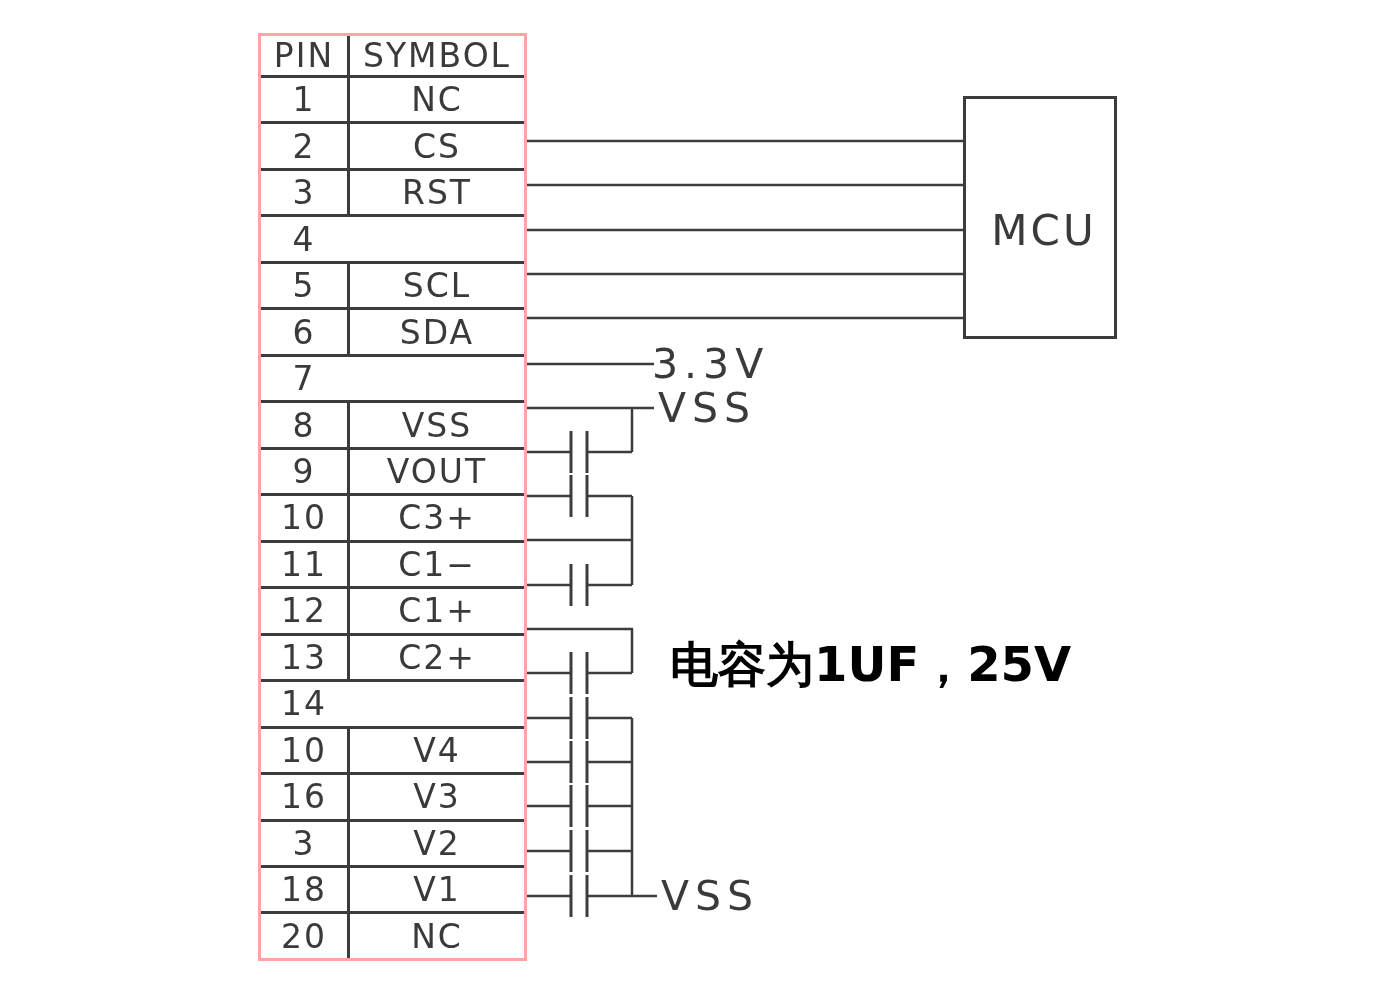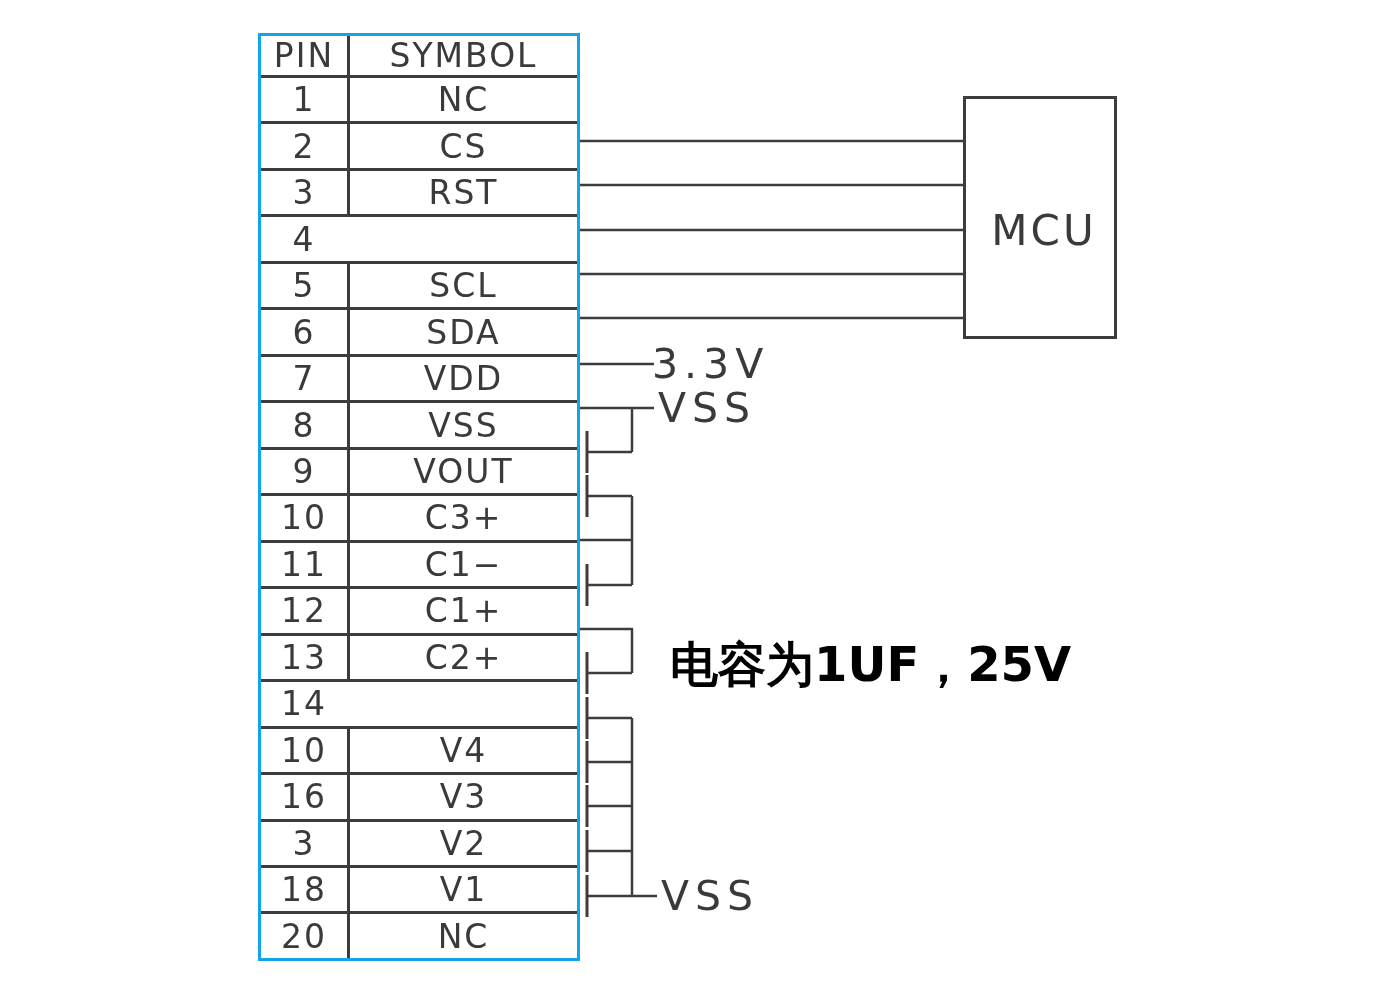--- a/index.html
+++ b/index.html
@@ -4,22 +4,22 @@
 <style>
   html,body{margin:0;padding:0;background:#fff;}
   .canvas{
     position:relative;width:1399px;height:991px;background:#ffffff;
     font-family:"DejaVu Sans","Liberation Sans",sans-serif;overflow:hidden;
   }
   .wires{position:absolute;left:0;top:0;}
 
   
   .pin-table{
-    position:absolute;left:258px;top:33px;width:322px;height:928px;
-    border:3px solid #0ea5e9;box-sizing:border-box;
+    position:absolute;left:258px;top:33px;width:269px;height:928px;
+    border:3px solid #fca5a5;box-sizing:border-box;
     display:flex;flex-direction:column;background:#fff;
   }
   .thead{flex:0 0 39px;border-bottom:3px solid #3c3c3c;display:grid;grid-template-columns:86px 1fr;}
   .tbody{flex:1 1 auto;display:flex;flex-direction:column;}
   .trow{flex:1 1 0;display:grid;grid-template-columns:86px 1fr;}
   .trow + .trow{border-top:3px solid #3c3c3c;}
   .cell{
     display:flex;align-items:center;justify-content:center;
     font-size:33px;letter-spacing:2px;color:#3a3a3a;line-height:1;
   }
@@ -145,21 +145,20 @@
         <div class="trow">
           <div class="cell pin">5</div>
           <div class="cell sym">SCL</div>
         </div>
         <div class="trow">
           <div class="cell pin">6</div>
           <div class="cell sym">SDA</div>
         </div>
         <div class="trow">
           <div class="cell pin">7</div>
-          <div class="cell sym">VDD</div>
         </div>
         <div class="trow">
           <div class="cell pin">8</div>
           <div class="cell sym">VSS</div>
         </div>
         <div class="trow">
           <div class="cell pin">9</div>
           <div class="cell sym">VOUT</div>
         </div>
         <div class="trow">

